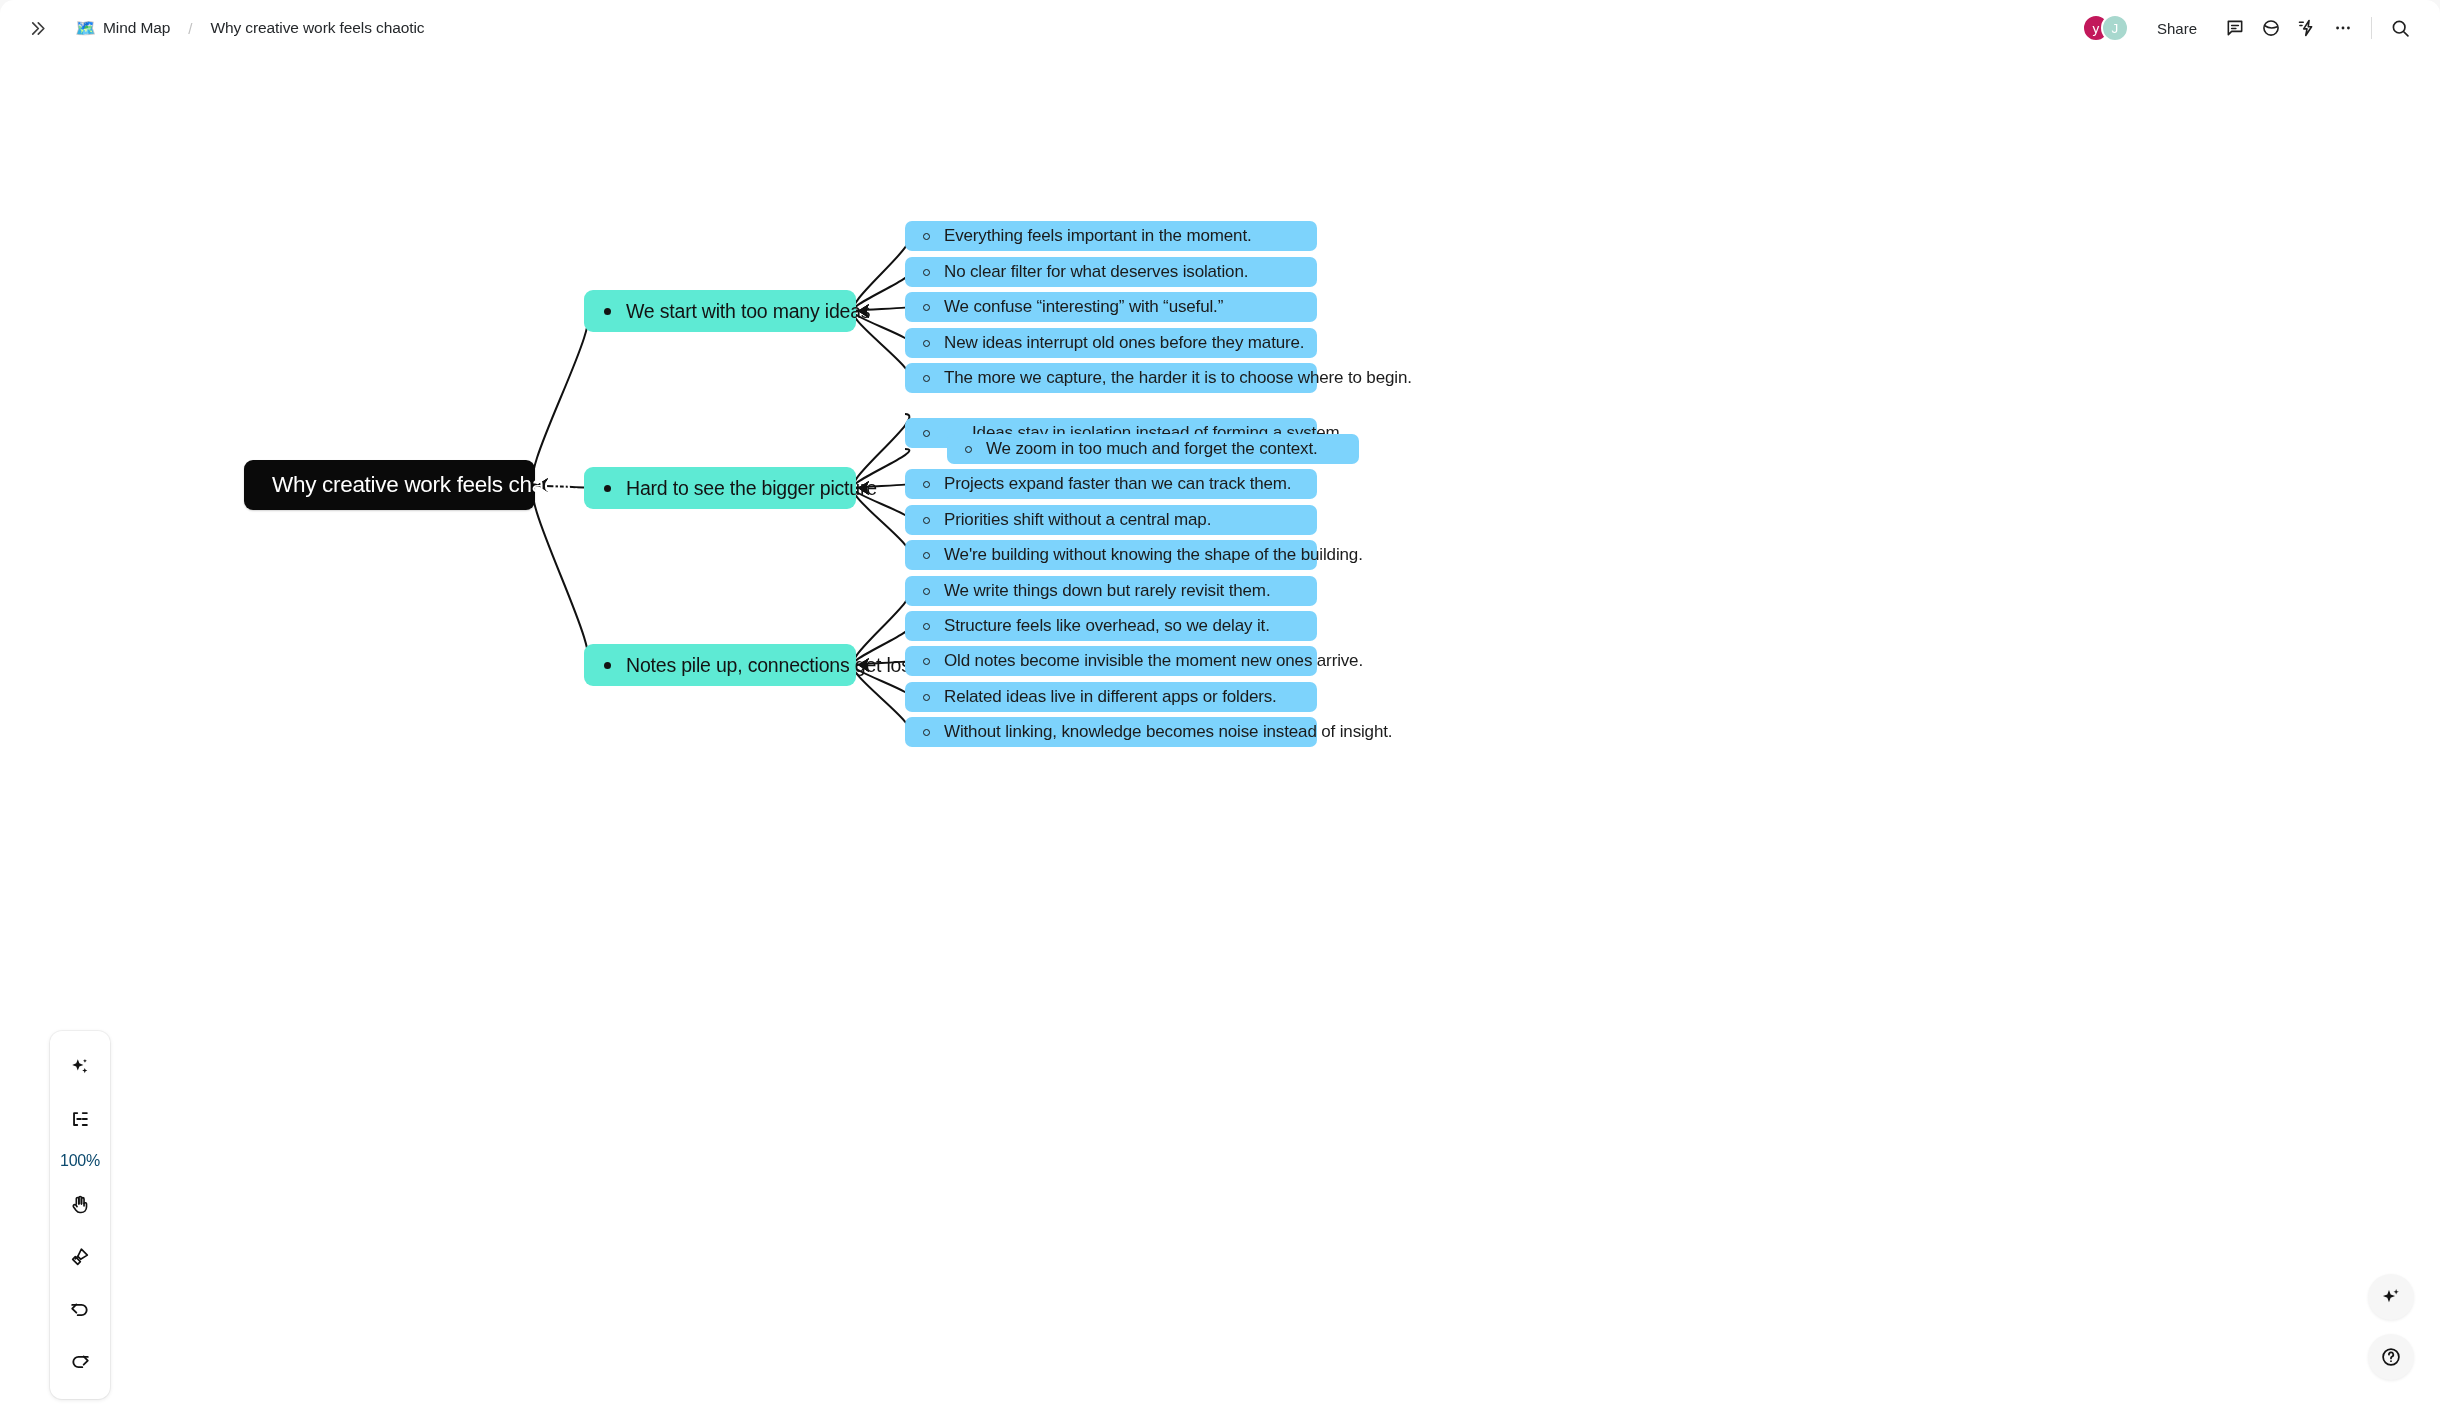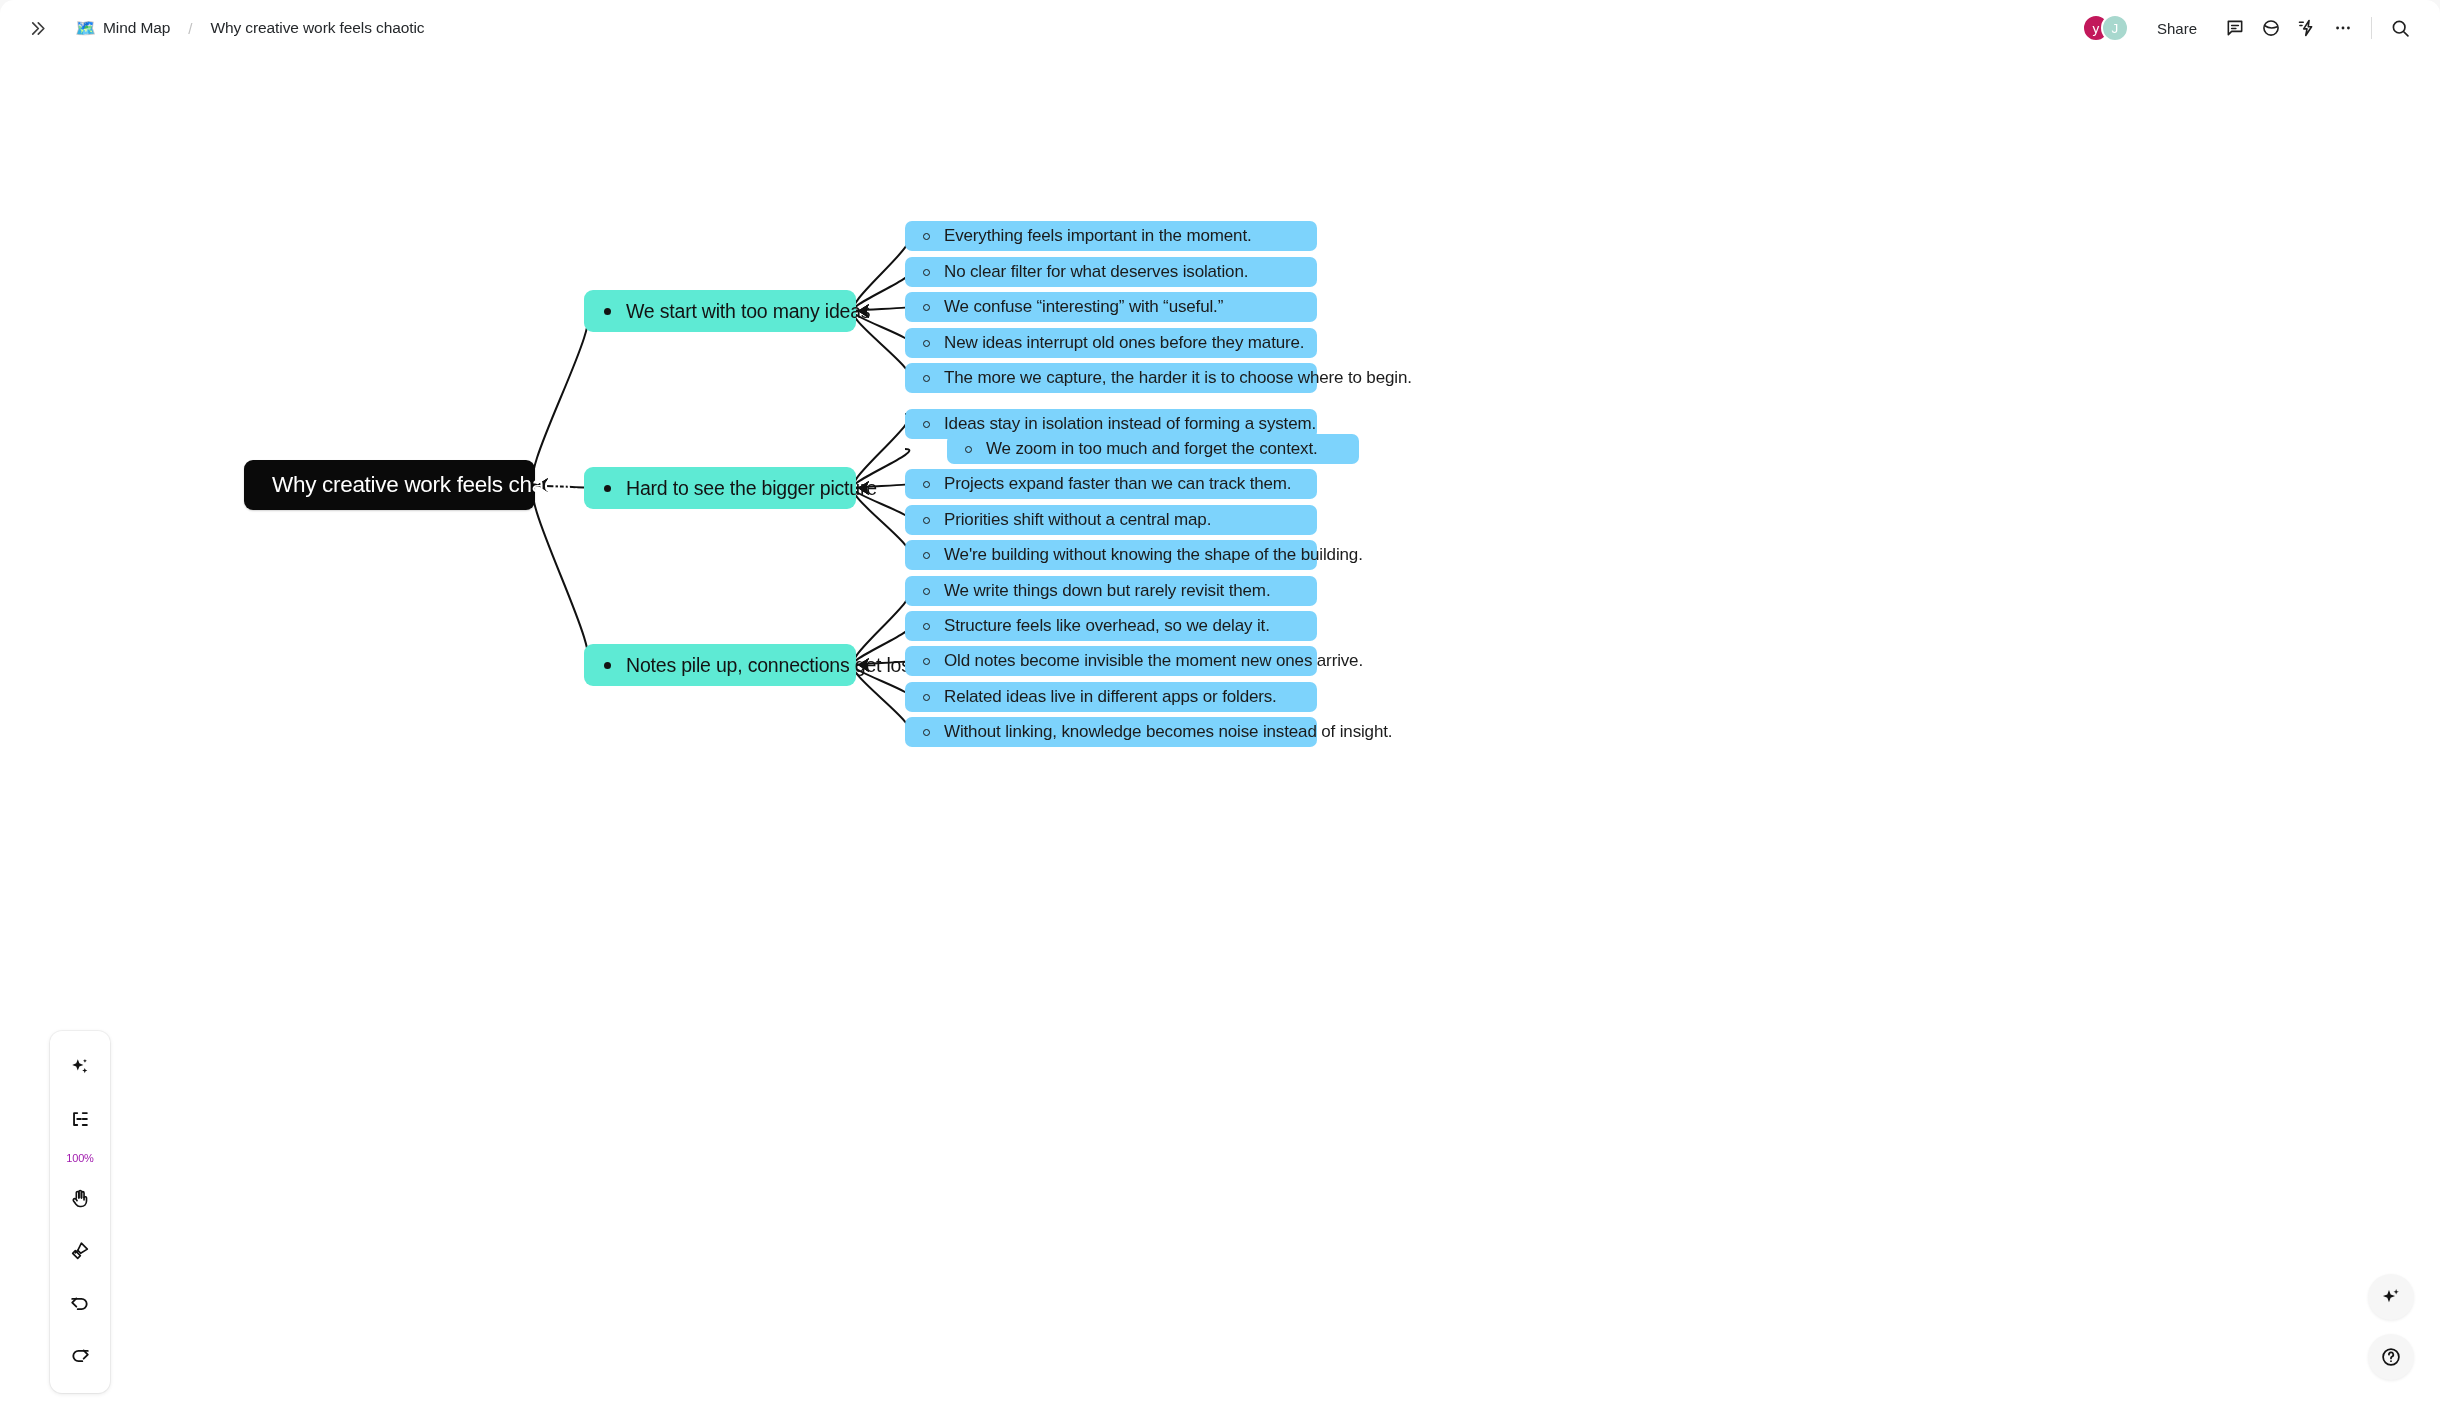--- a/index.html
+++ b/index.html
@@ -224,22 +224,22 @@
   }
   .tool {
     width: 42px; height: 42px;
     display: flex; align-items: center; justify-content: center;
     border-radius: 8px;
     cursor: pointer;
     color: #121212;
     margin: 5px 0;
   }
   .zoom-label {
-    font-size: 11px;
-    color: #a21caf;
+    font-size: 16px;
+    color: #0c4a6e;
     margin: 7px 0 9px 0;
     cursor: pointer;
     letter-spacing: -0.2px;
   }
 
   
   .fabs {
     position: absolute;
     right: 26px;
     bottom: 24px;
@@ -402,21 +402,21 @@
           <span>New ideas interrupt old ones before they mature.</span>
         </div>
         <div class="node node-leaf" style="left: 905px; top: 307px; width: 412px; height: 30px;">
           <span class="bullet-hollow"></span>
           <span>The more we capture, the harder it is to choose where to begin.</span>
         </div>
         <div class="node node-branch" style="left: 584px; top: 411px; width: 272px; height: 42px;">
           <span class="bullet"></span>
           <span>Hard to see the bigger picture</span>
         </div>
-        <div class="node node-leaf" style="left: 905px; top: 353px; width: 412px; height: 30px;">
+        <div class="node node-leaf" style="left: 905px; top: 362px; width: 412px; height: 30px; gap: 28px;">
           <span class="bullet-hollow"></span>
           <span>Ideas stay in isolation instead of forming a system.</span>
         </div>
         <div class="node node-leaf" style="left: 947px; top: 378px; width: 412px; height: 30px;">
           <span class="bullet-hollow"></span>
           <span>We zoom in too much and forget the context.</span>
         </div>
         <div class="node node-leaf" style="left: 905px; top: 413px; width: 412px; height: 30px;">
           <span class="bullet-hollow"></span>
           <span>Projects expand faster than we can track them.</span>

